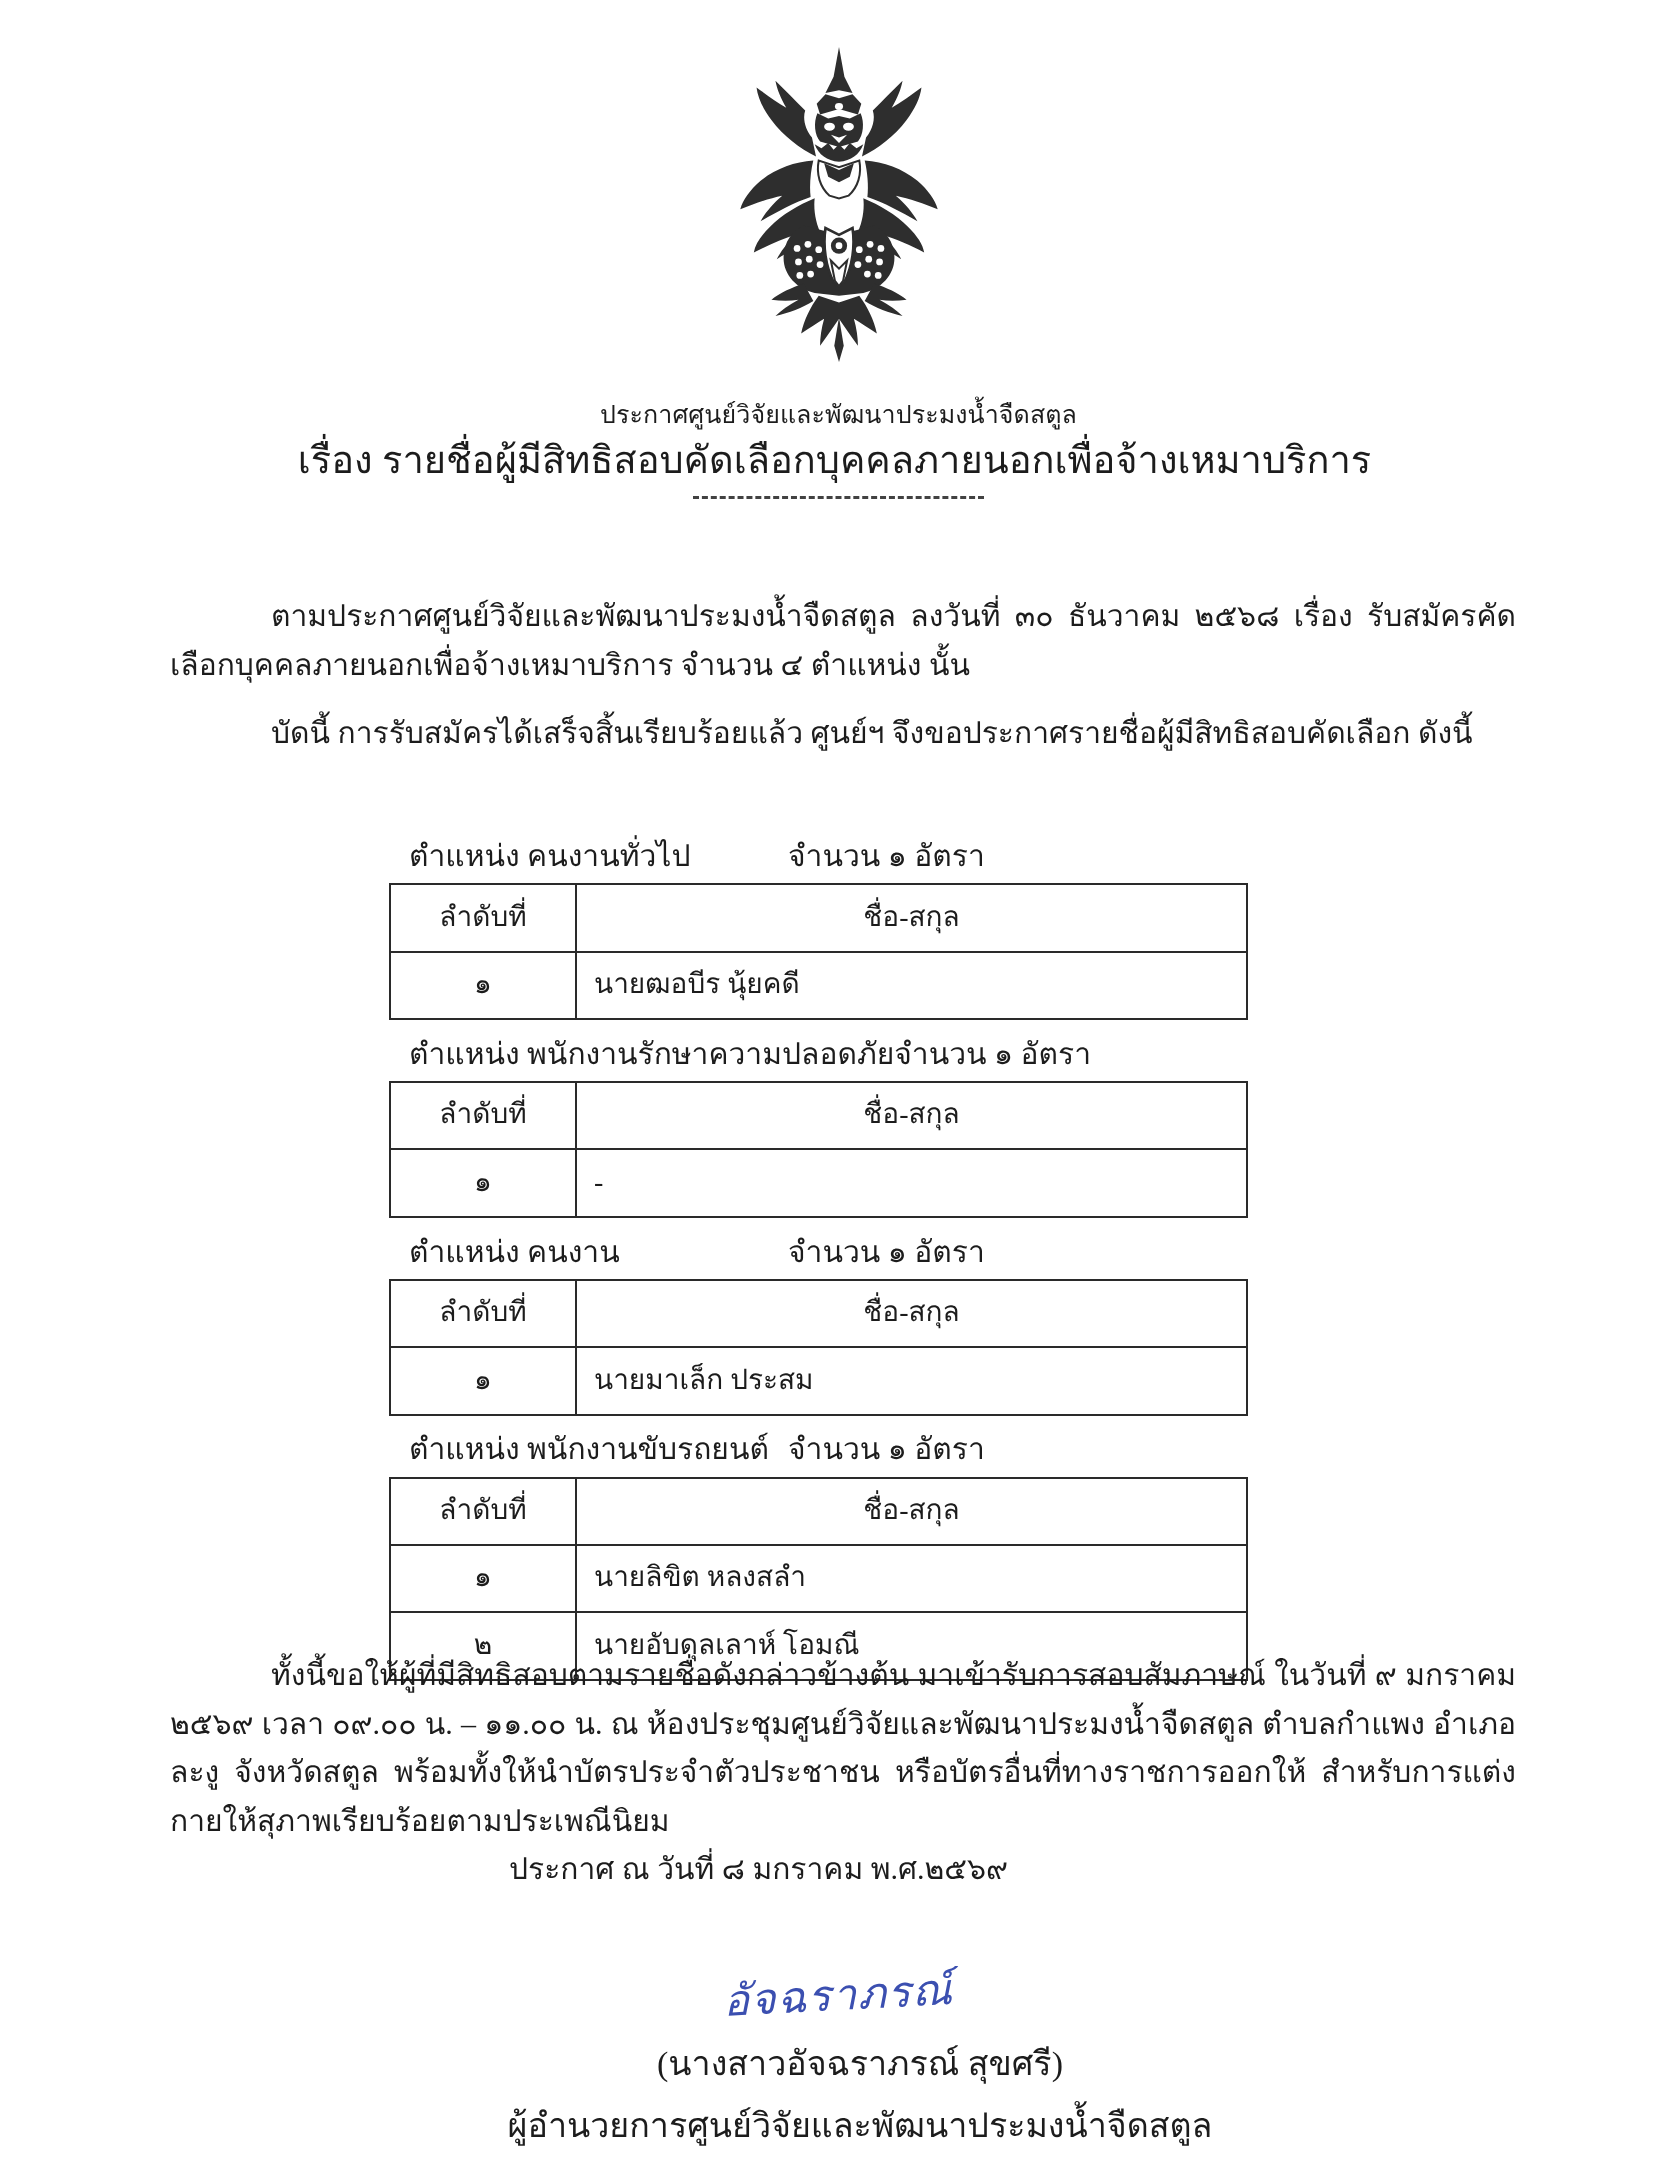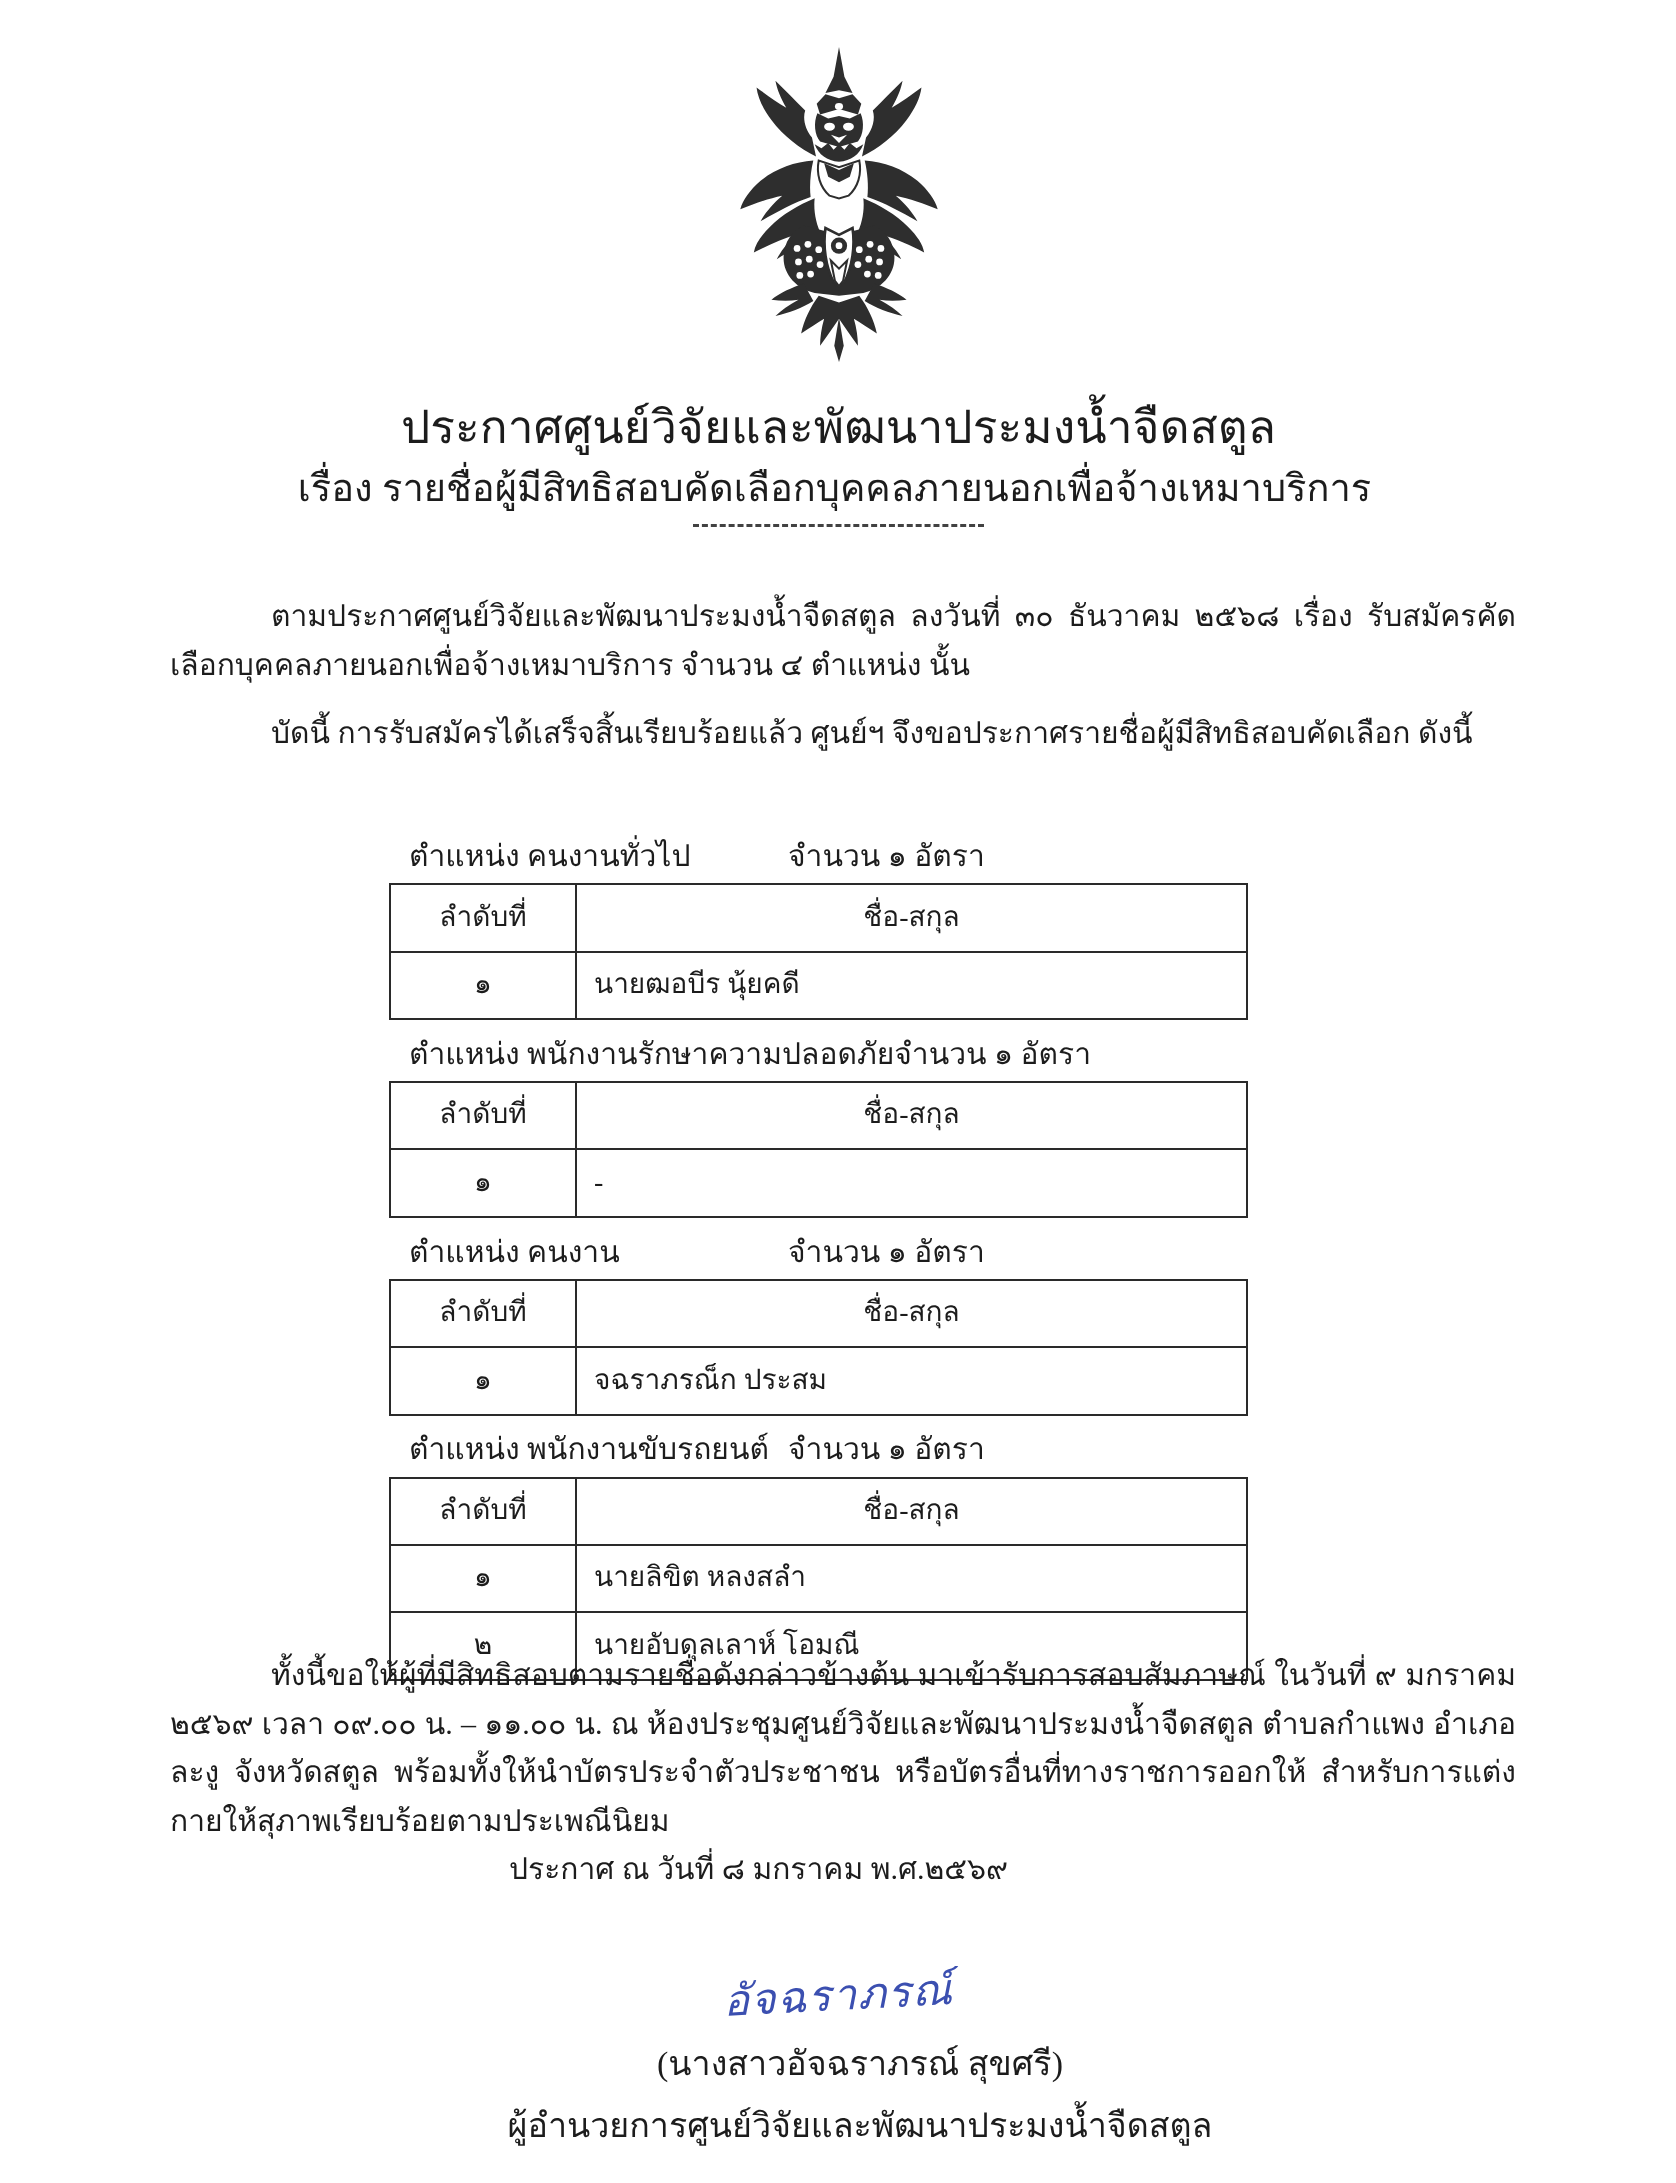--- a/index.html
+++ b/index.html
@@ -36,21 +36,21 @@
 
   
   .title-block {
     position: absolute;
     left: 0;
     top: 398px;
     width: 100%;
     text-align: center;
   }
   .doc-title {
-    font-size: 46px;
+    font-size: 25px;
     line-height: 1.32;
     font-weight: 400;
     letter-spacing: 0.1px;
     margin: 0;
   }
   .doc-subtitle {
     font-size: 38px;
     line-height: 1.32;
     font-weight: 400;
     margin: 4px 8px 0 0;
@@ -355,21 +355,21 @@
       <table class="roster">
         <thead>
           <tr>
             <th class="col-no">ลำดับที่</th>
             <th class="col-name">ชื่อ-สกุล</th>
           </tr>
         </thead>
         <tbody>
           <tr>
             <td class="col-no">๑</td>
-            <td class="col-name">จฉราภรณ็ก  ประสม</td>
+            <td class="col-name">นายมาเล็ก  ประสม</td>
           </tr>
         </tbody>
       </table>
     </div>
 
     <div class="section">
       <div class="section-head">
         <span class="sec-title">ตำแหน่ง พนักงานขับรถยนต์</span>
         <span class="sec-count">จำนวน  ๑  อัตรา</span>
       </div>

